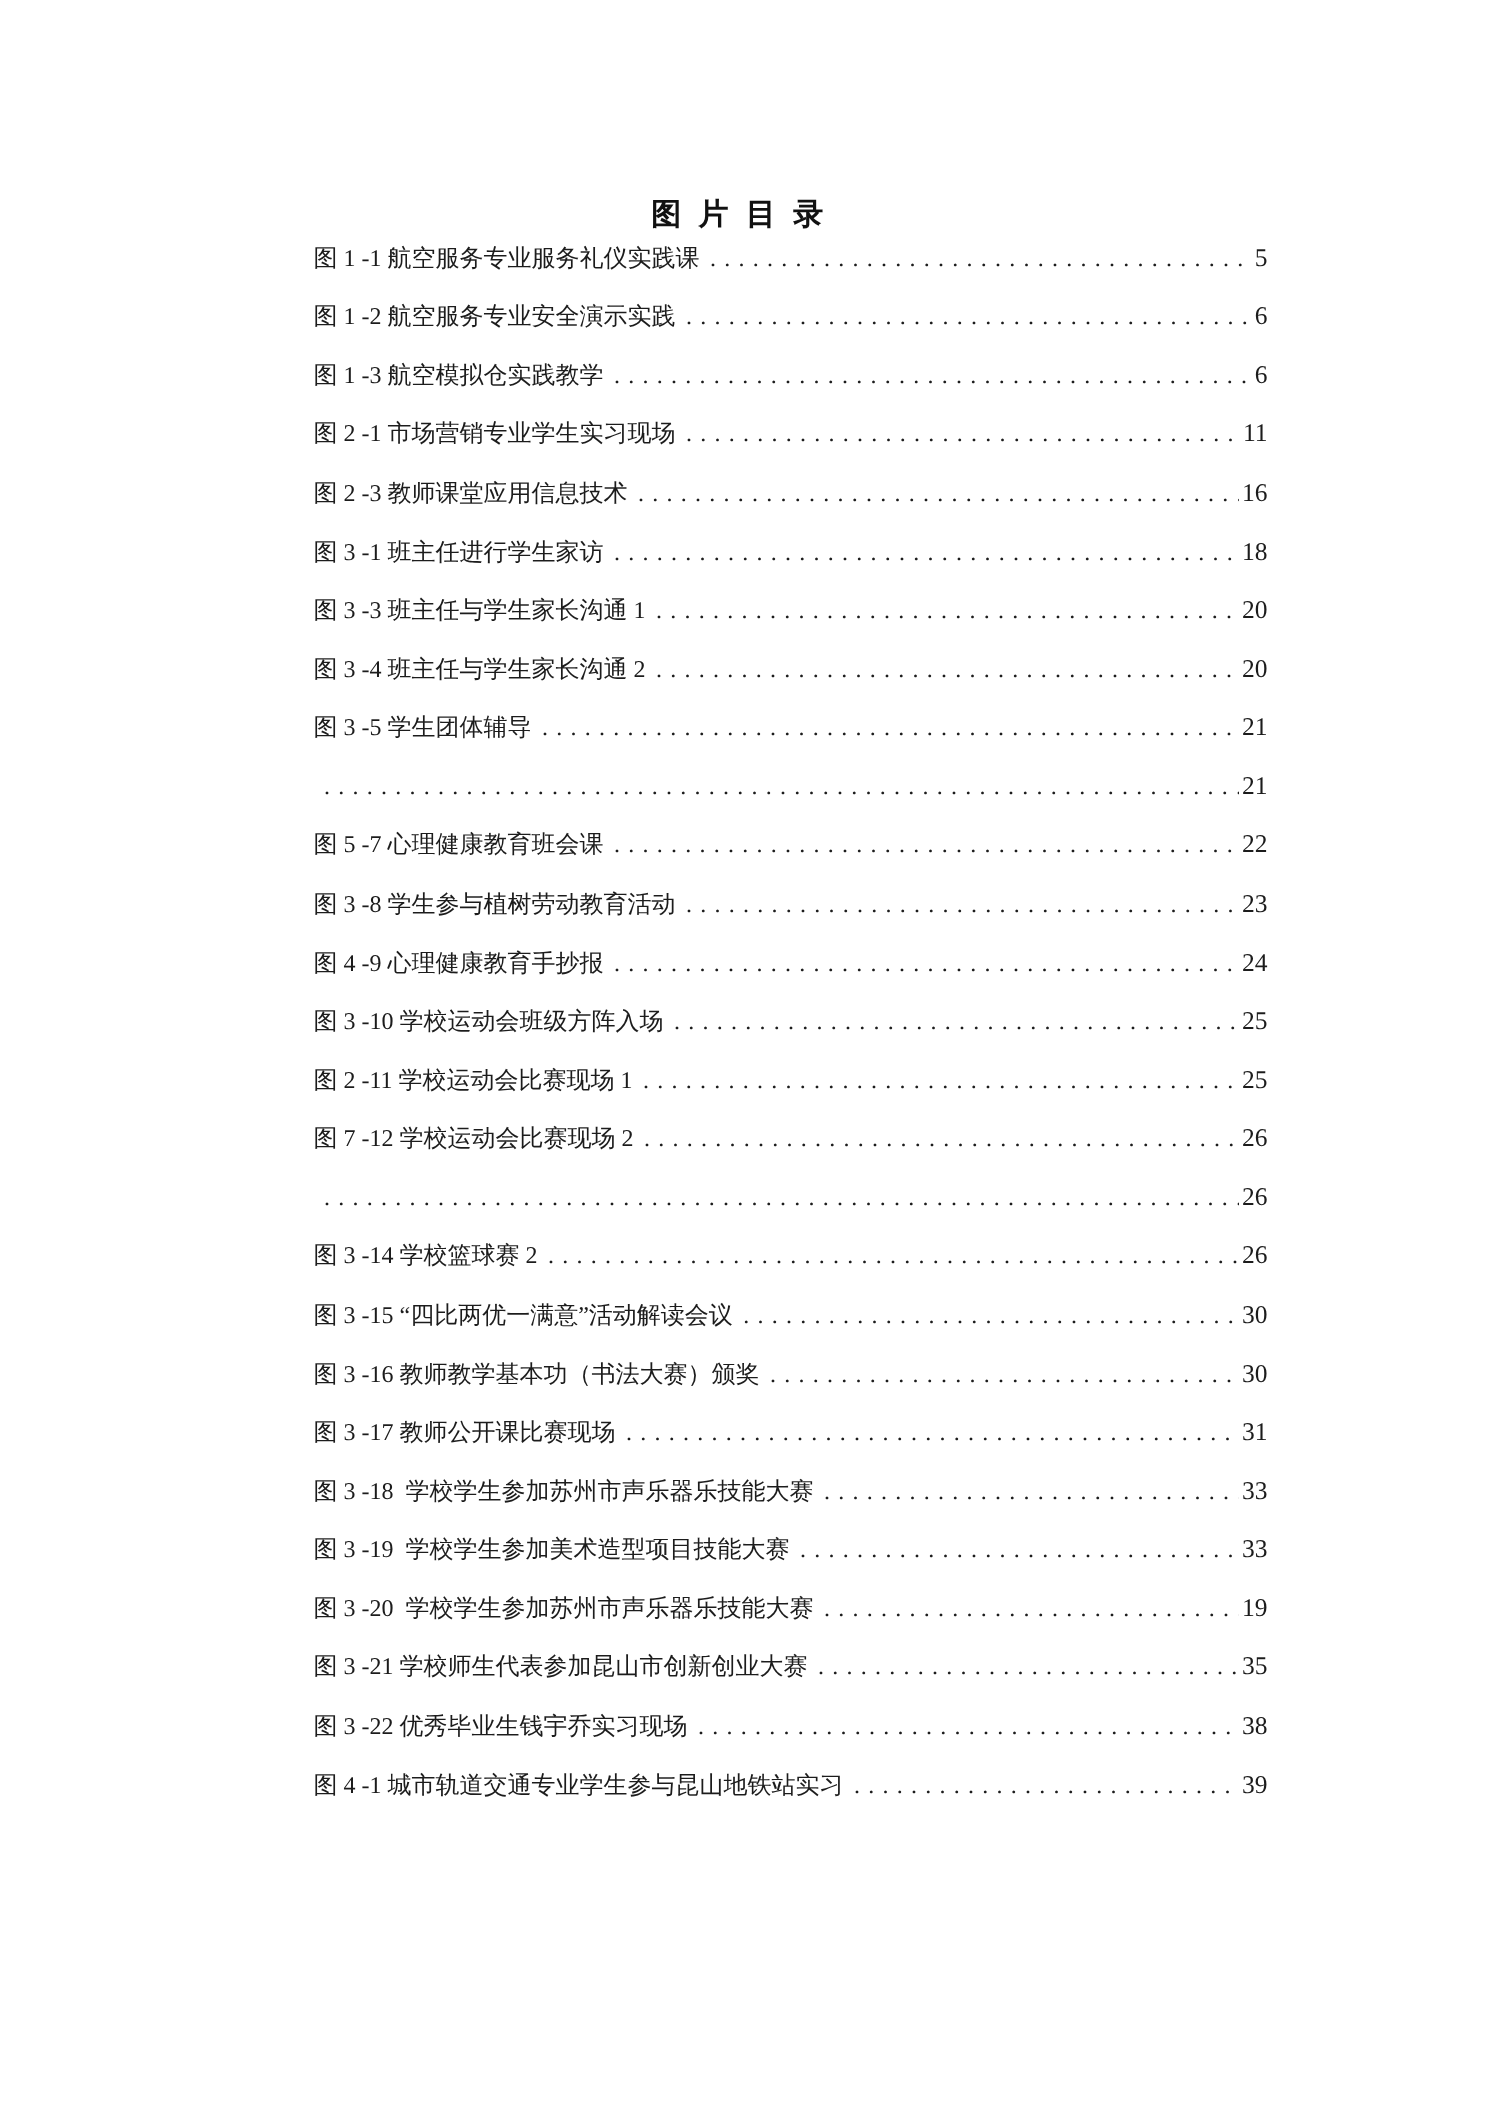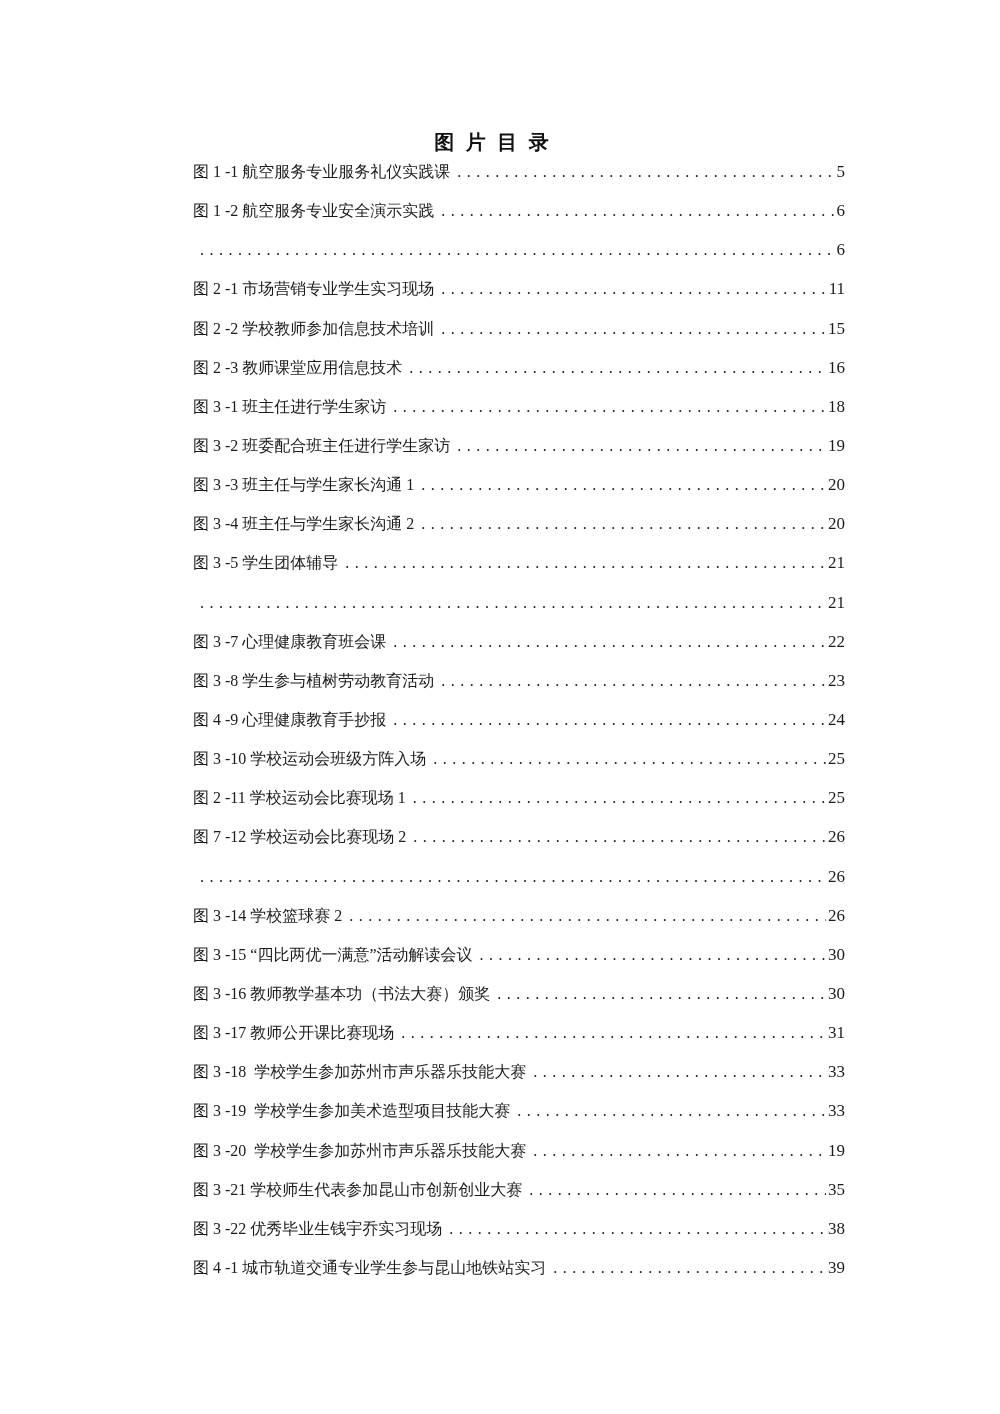--- a/index.html
+++ b/index.html
@@ -31,20 +31,21 @@
     left: 193px;
     width: 652px;
   }
   .toc-row {
     display: flex;
     align-items: baseline;
     height: 39.15px;
     line-height: 39.15px;
     font-size: 16px;
     color: #1c1c1c;
+    margin-left: 16px;
   }
   .toc-label {
     flex: 0 0 auto;
     white-space: pre; 
   }
   .toc-leader {
     flex: 1 1 auto;
     overflow: hidden;
     white-space: nowrap;
     letter-spacing: 5.5px;
@@ -75,53 +76,44 @@
     <span class="toc-page">5</span>
   </div>
 
   <div class="toc-row">
     <span class="toc-label">图 1 -2 航空服务专业安全演示实践</span>
     <span class="toc-leader"></span>
     <span class="toc-page">6</span>
   </div>
 
   <div class="toc-row">
+    <span class="toc-label">图 1 -3 航空模拟仓实践教学</span>
     <span class="toc-leader"></span>
     <span class="toc-page">6</span>
   </div>
 
   <div class="toc-row">
     <span class="toc-label">图 2 -1 市场营销专业学生实习现场</span>
     <span class="toc-leader"></span>
     <span class="toc-page">11</span>
   </div>
 
-  <div class="toc-row">
-    <span class="toc-label">图 2 -2 学校教师参加信息技术培训</span>
-    <span class="toc-leader"></span>
-    <span class="toc-page">15</span>
-  </div>
 
   <div class="toc-row">
     <span class="toc-label">图 2 -3 教师课堂应用信息技术</span>
     <span class="toc-leader"></span>
     <span class="toc-page">16</span>
   </div>
 
   <div class="toc-row">
     <span class="toc-label">图 3 -1 班主任进行学生家访</span>
     <span class="toc-leader"></span>
     <span class="toc-page">18</span>
   </div>
 
-  <div class="toc-row">
-    <span class="toc-label">图 3 -2 班委配合班主任进行学生家访</span>
-    <span class="toc-leader"></span>
-    <span class="toc-page">19</span>
-  </div>
 
   <div class="toc-row">
     <span class="toc-label">图 3 -3 班主任与学生家长沟通 1</span>
     <span class="toc-leader"></span>
     <span class="toc-page">20</span>
   </div>
 
   <div class="toc-row">
     <span class="toc-label">图 3 -4 班主任与学生家长沟通 2</span>
     <span class="toc-leader"></span>
@@ -133,21 +125,21 @@
     <span class="toc-leader"></span>
     <span class="toc-page">21</span>
   </div>
 
   <div class="toc-row">
     <span class="toc-leader"></span>
     <span class="toc-page">21</span>
   </div>
 
   <div class="toc-row">
-    <span class="toc-label">图 3 -7 心理健康教育班会课</span>
+    <span class="toc-label">图 5 -7 心理健康教育班会课</span>
     <span class="toc-leader"></span>
     <span class="toc-page">22</span>
   </div>
 
   <div class="toc-row">
     <span class="toc-label">图 3 -8 学生参与植树劳动教育活动</span>
     <span class="toc-leader"></span>
     <span class="toc-page">23</span>
   </div>
 

